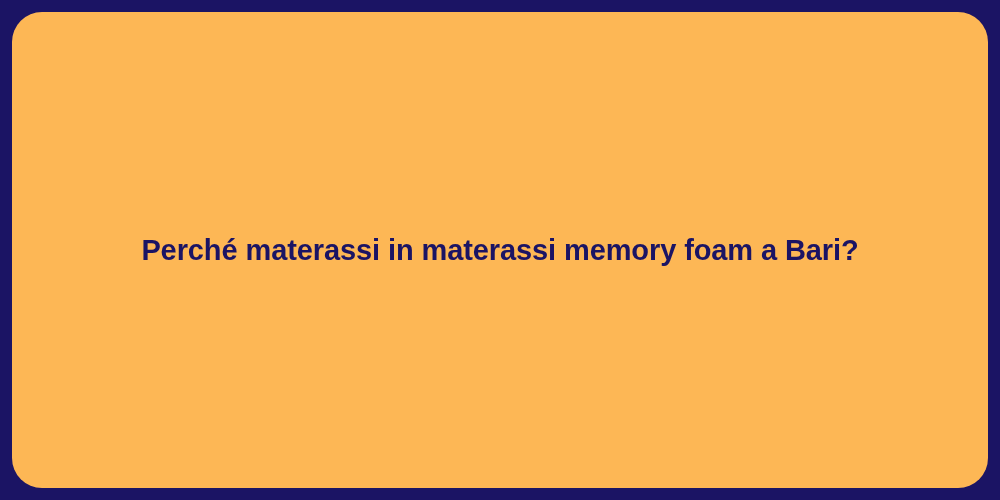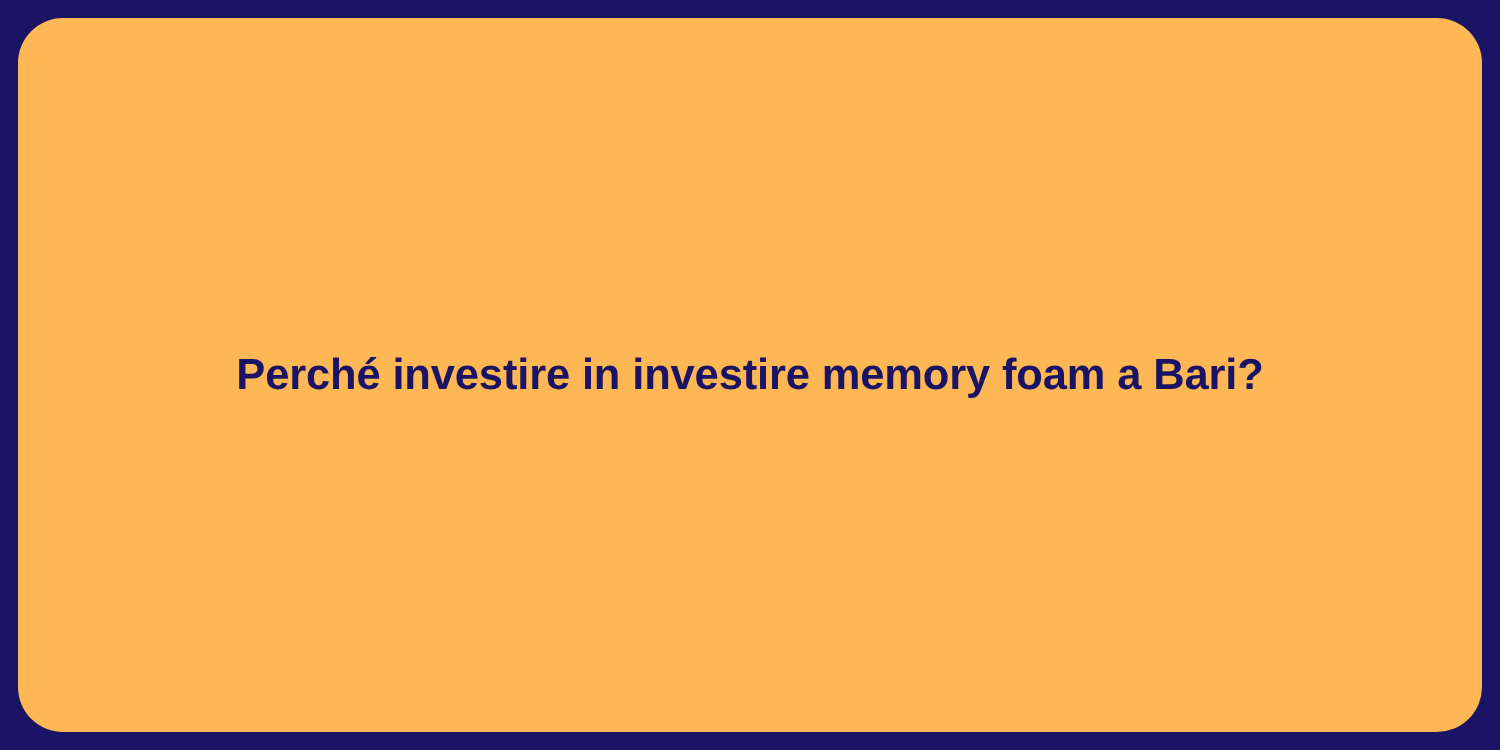--- a/index.html
+++ b/index.html
@@ -49,15 +49,15 @@
     line-height: 1.25;
     letter-spacing: -0.1px;
     white-space: nowrap;
   }
 </style>
 </head>
 <body>
 
 <div class="frame">
   <div class="card">
-    <h1 class="heading">Perché investire in investire memory foam a Bari?</h1>
+    <h1 class="heading">Perché materassi in materassi memory foam a Bari?</h1>
   </div>
 </div>
 
 </body></html>

